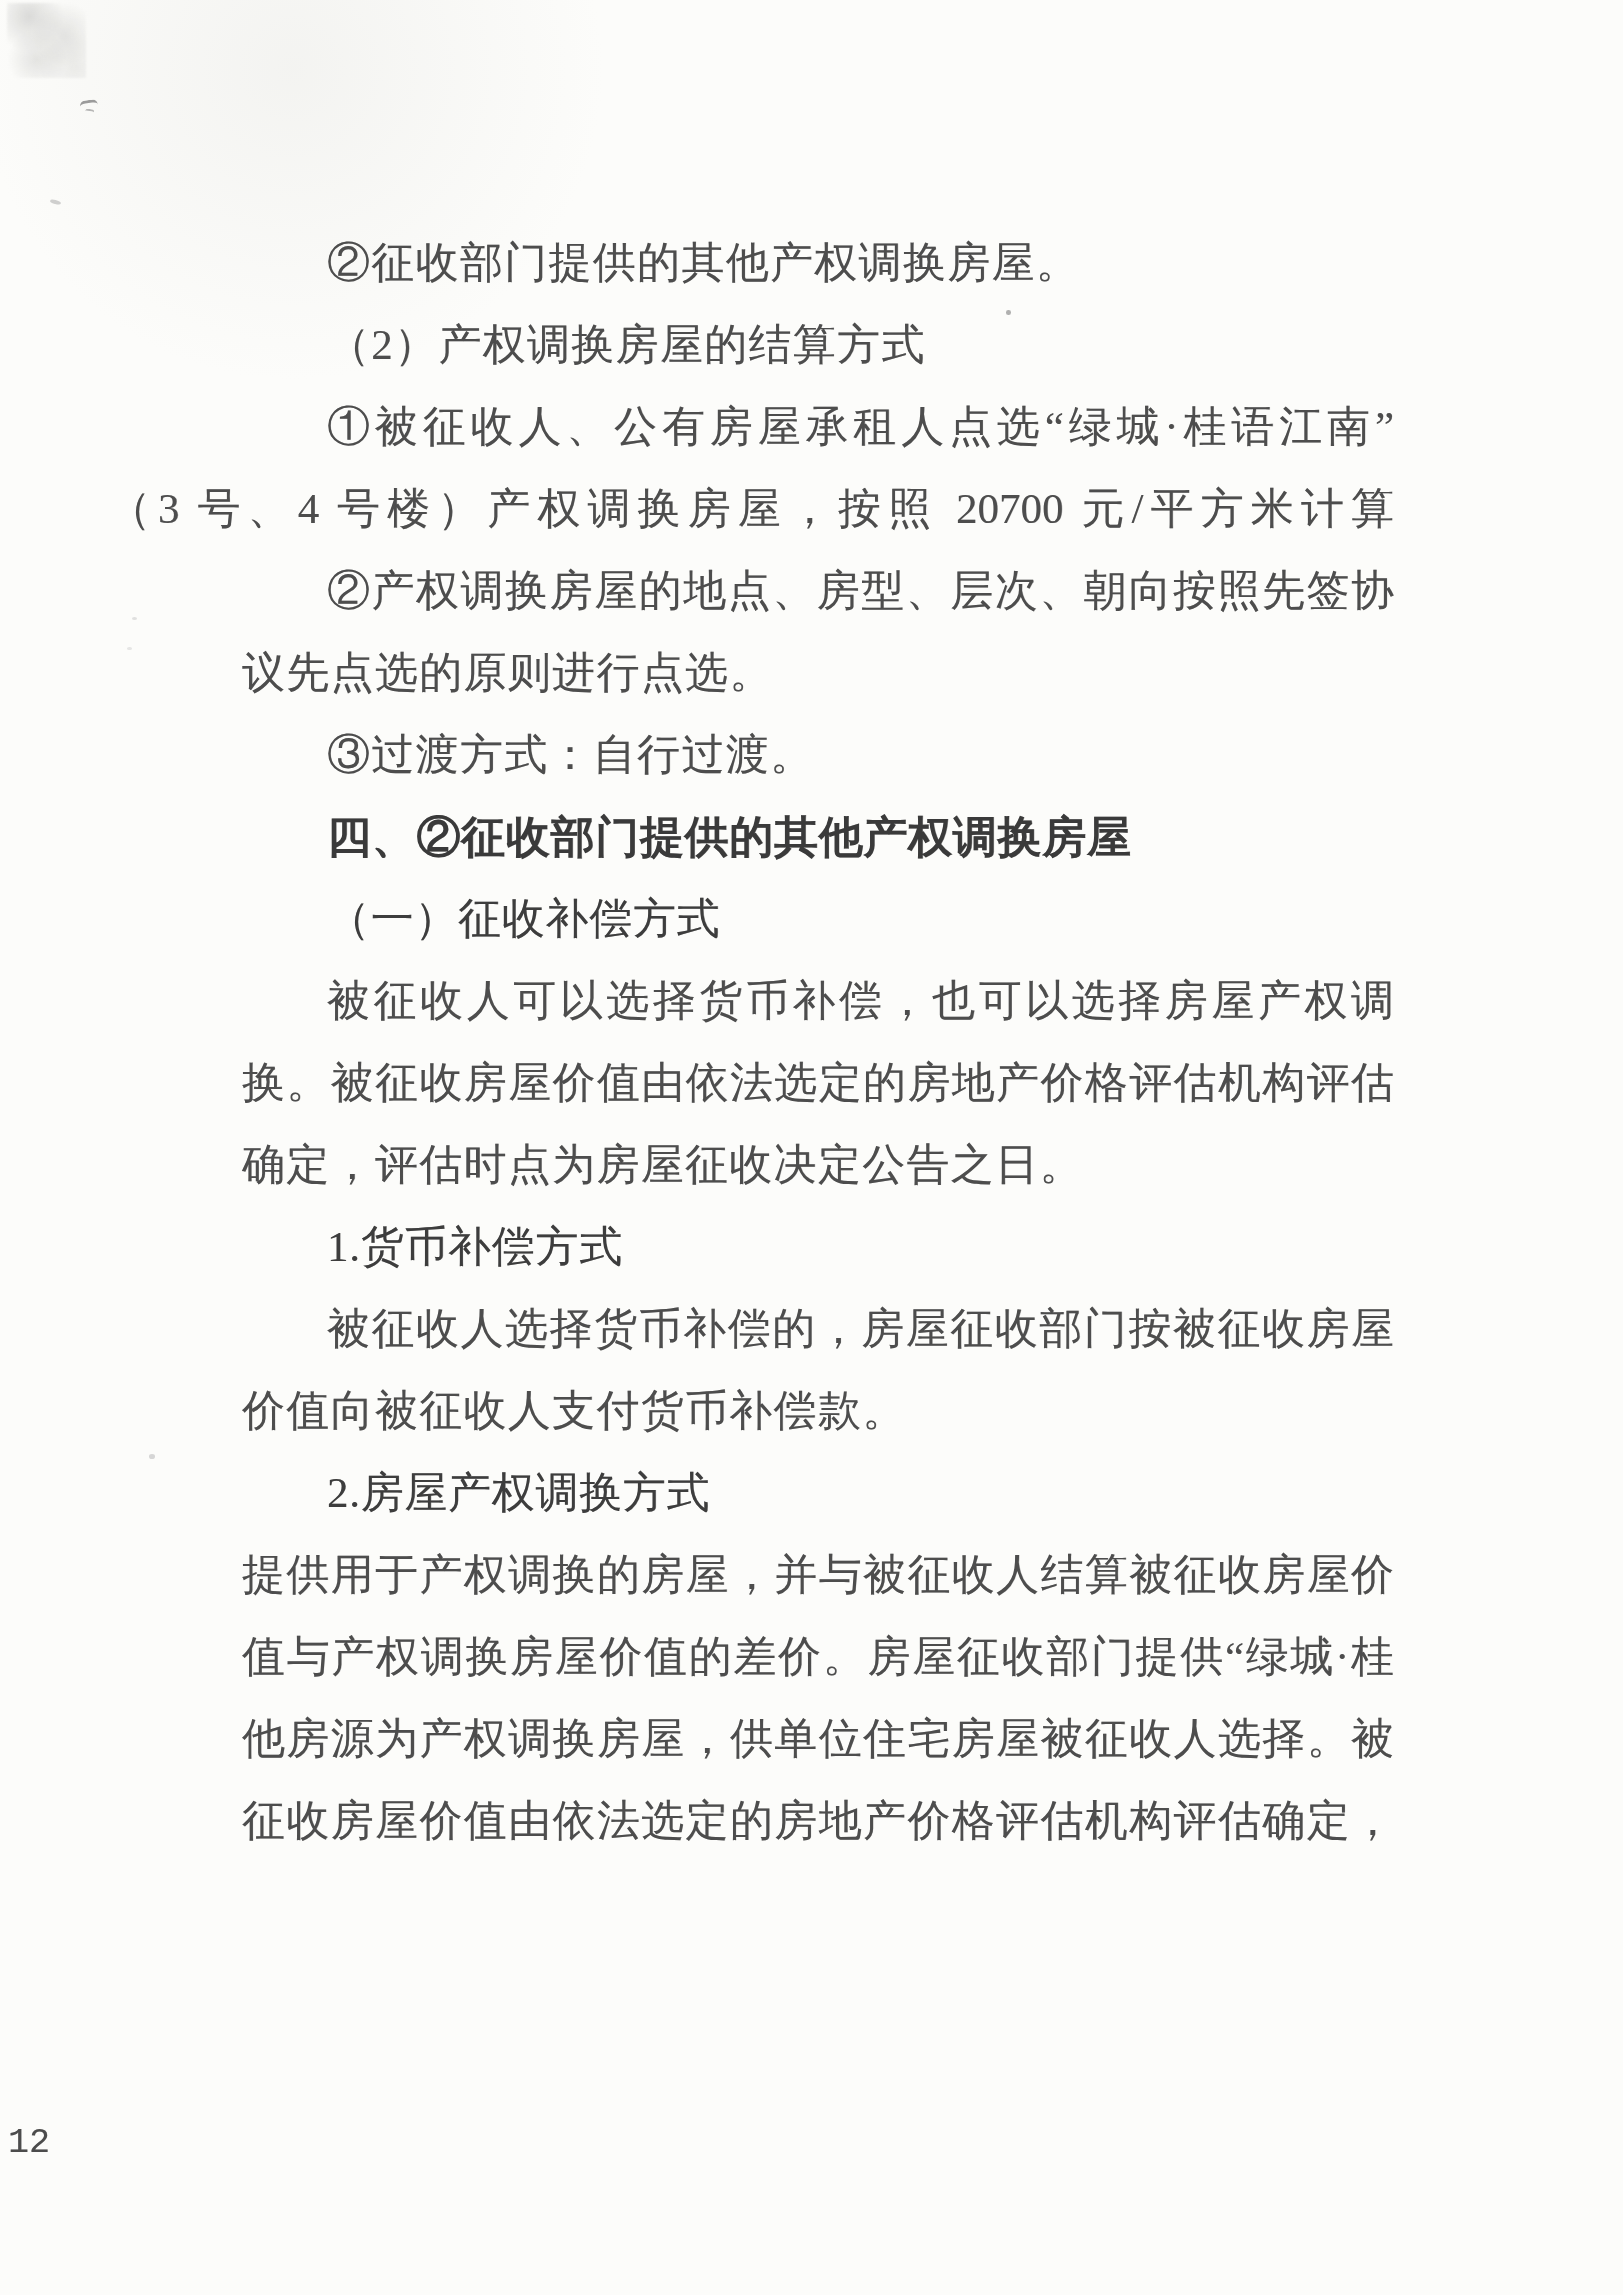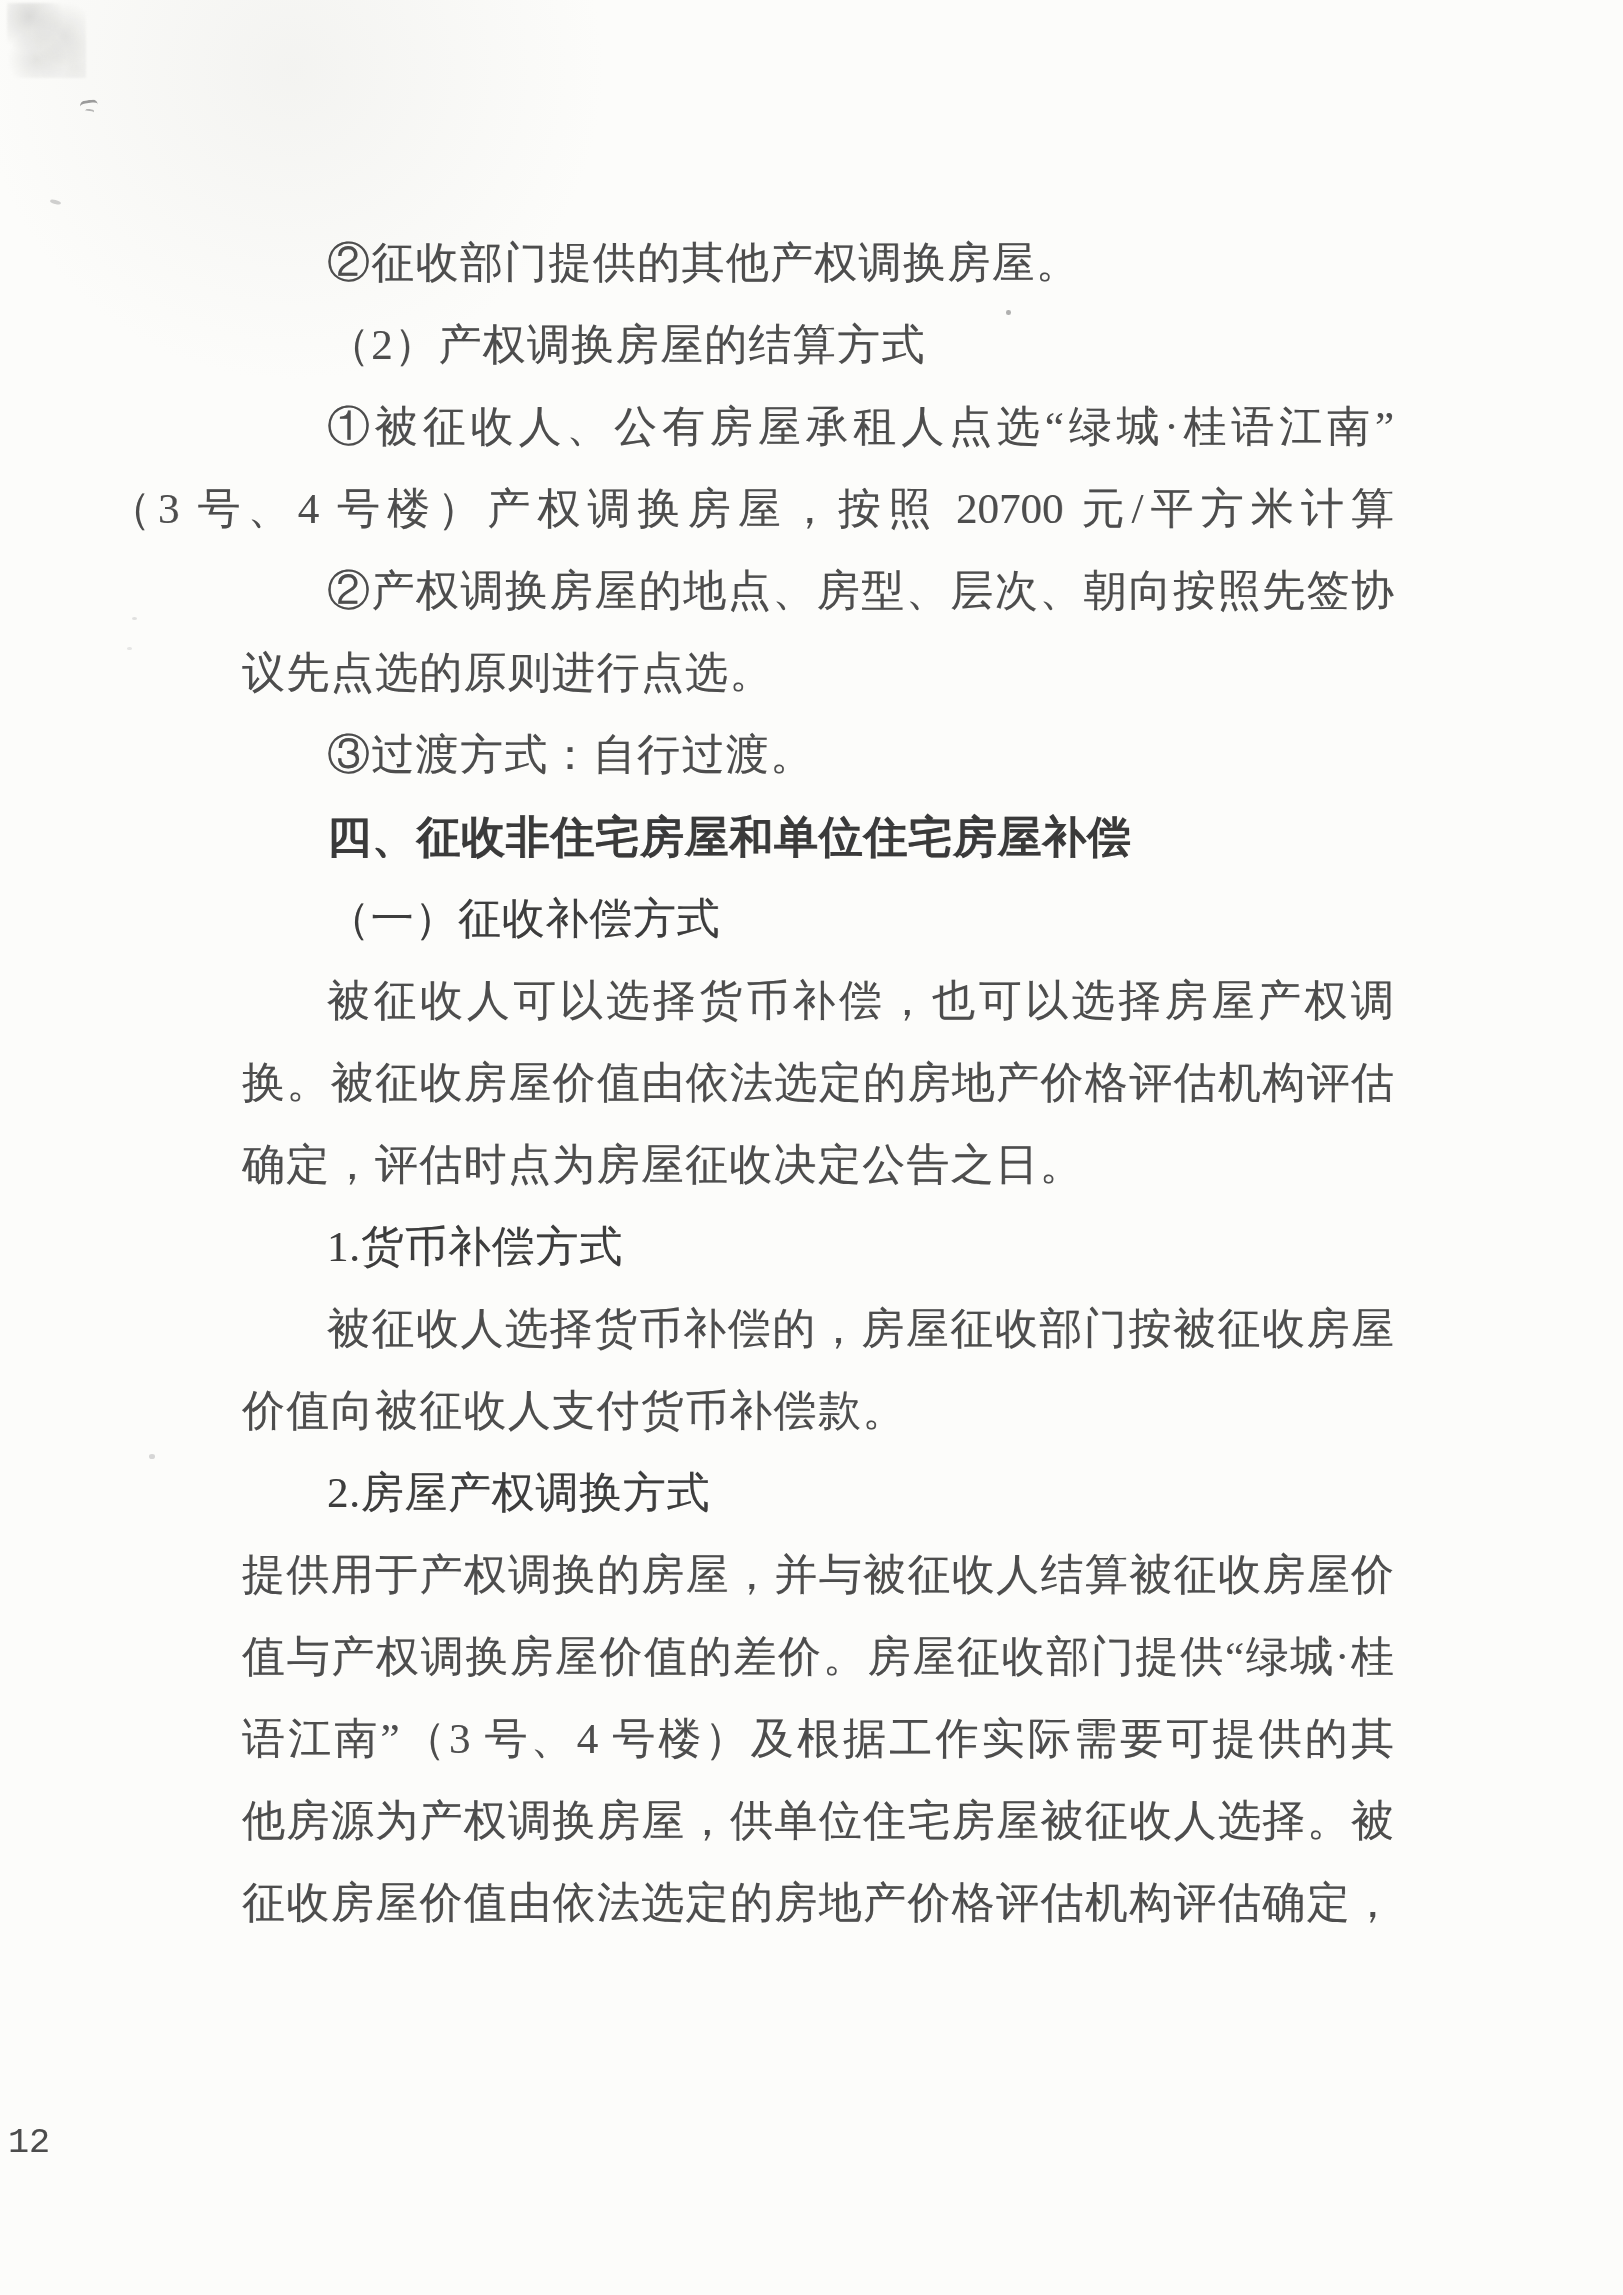--- a/index.html
+++ b/index.html
@@ -137,31 +137,30 @@
   <div class="artifact" id="dot-4"></div>
 
   <div id="text-block">
       <div class="line body indent">②征收部门提供的其他产权调换房屋。</div>
       <div class="line body indent">（2）产权调换房屋的结算方式</div>
       <div class="line body indent justify">①被征收人、公有房屋承租人点选“绿城·桂语江南”</div>
       <div class="line body justify hang">（3 号、4 号楼）产权调换房屋，按照 20700 元/平方米计算</div>
       <div class="line body indent justify">②产权调换房屋的地点、房型、层次、朝向按照先签协</div>
       <div class="line body">议先点选的原则进行点选。</div>
       <div class="line body indent">③过渡方式：自行过渡。</div>
-      <div class="line heading-black indent">四、征收非住宅房屋和单位住宅房屋补偿</div>
+      <div class="line heading-black indent">四、②征收部门提供的其他产权调换房屋</div>
       <div class="line heading-kai indent">（一）征收补偿方式</div>
       <div class="line body indent justify">被征收人可以选择货币补偿，也可以选择房屋产权调</div>
       <div class="line body justify">换。被征收房屋价值由依法选定的房地产价格评估机构评估</div>
       <div class="line body">确定，评估时点为房屋征收决定公告之日。</div>
       <div class="line heading-kai indent">1.货币补偿方式</div>
       <div class="line body indent justify">被征收人选择货币补偿的，房屋征收部门按被征收房屋</div>
       <div class="line body">价值向被征收人支付货币补偿款。</div>
       <div class="line heading-kai indent">2.房屋产权调换方式</div>
       <div class="line body justify">提供用于产权调换的房屋，并与被征收人结算被征收房屋价</div>
       <div class="line body justify">值与产权调换房屋价值的差价。房屋征收部门提供“绿城·桂</div>
-      <div class="line body justify">语江南”（3 号、4 号楼）及根据工作实际需要可提供的其</div>
       <div class="line body justify">他房源为产权调换房屋，供单位住宅房屋被征收人选择。被</div>
       <div class="line body justify">征收房屋价值由依法选定的房地产价格评估机构评估确定，</div>
     </div>
 
   <div id="page-number">12</div>
 </div>
 
 
 </body></html>

